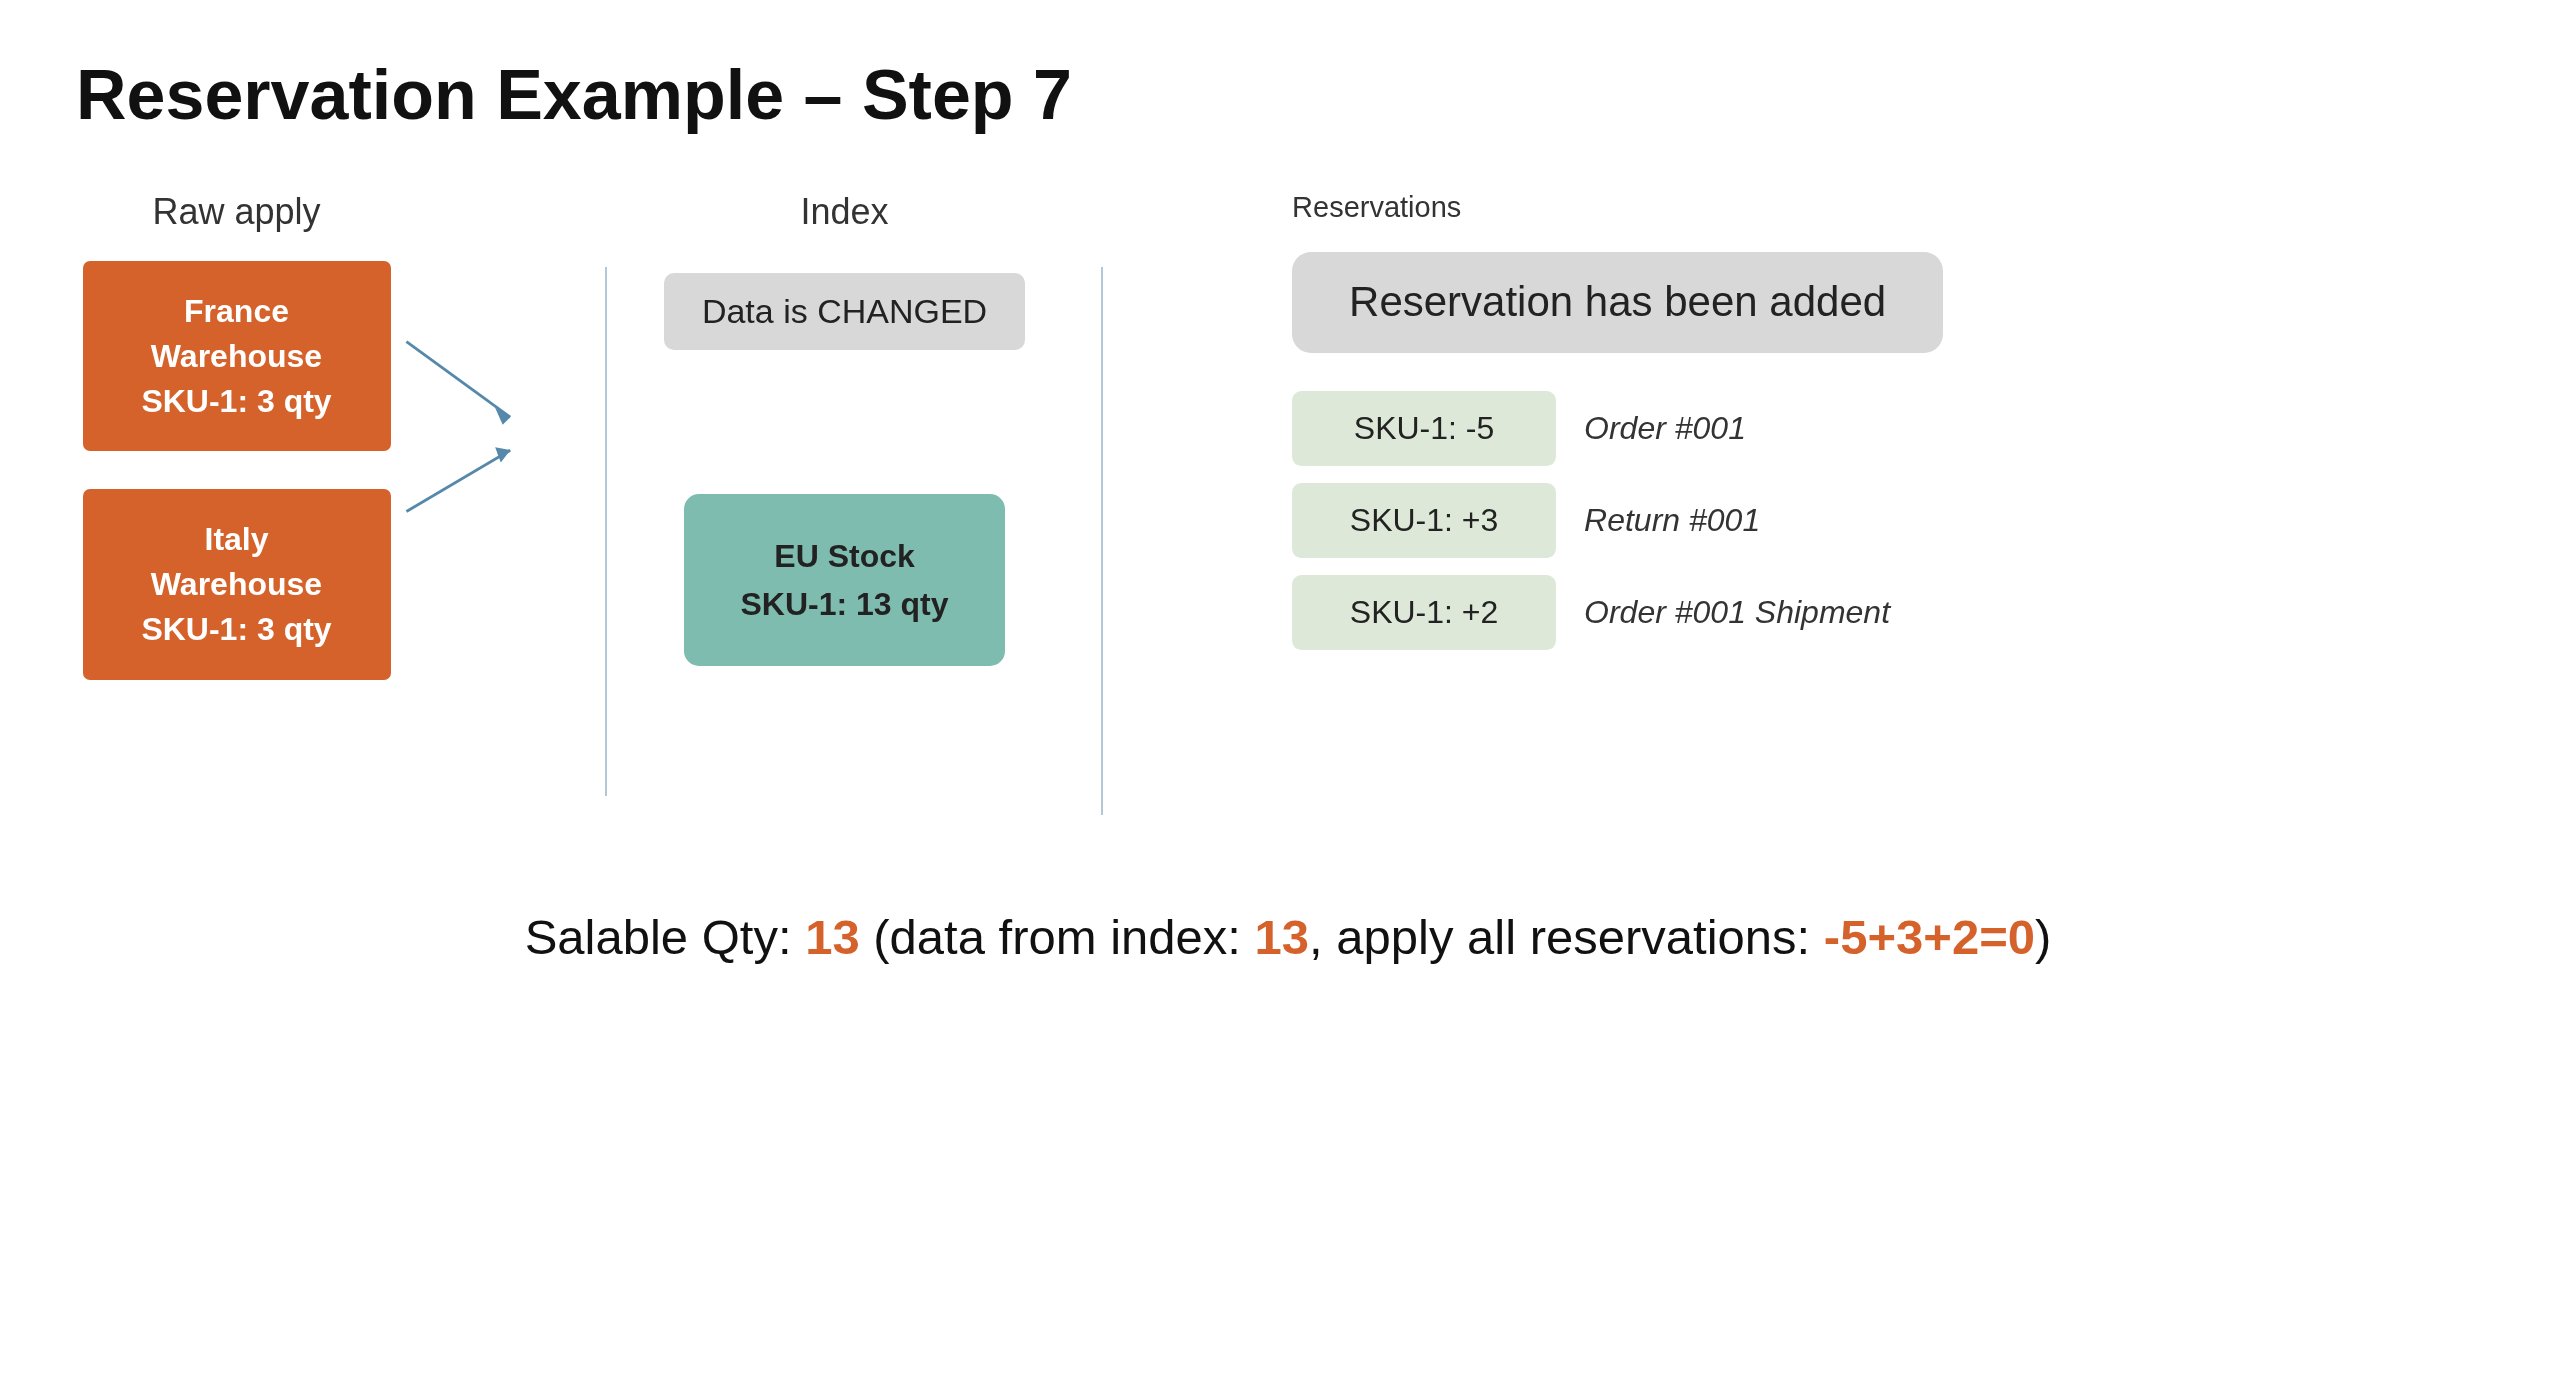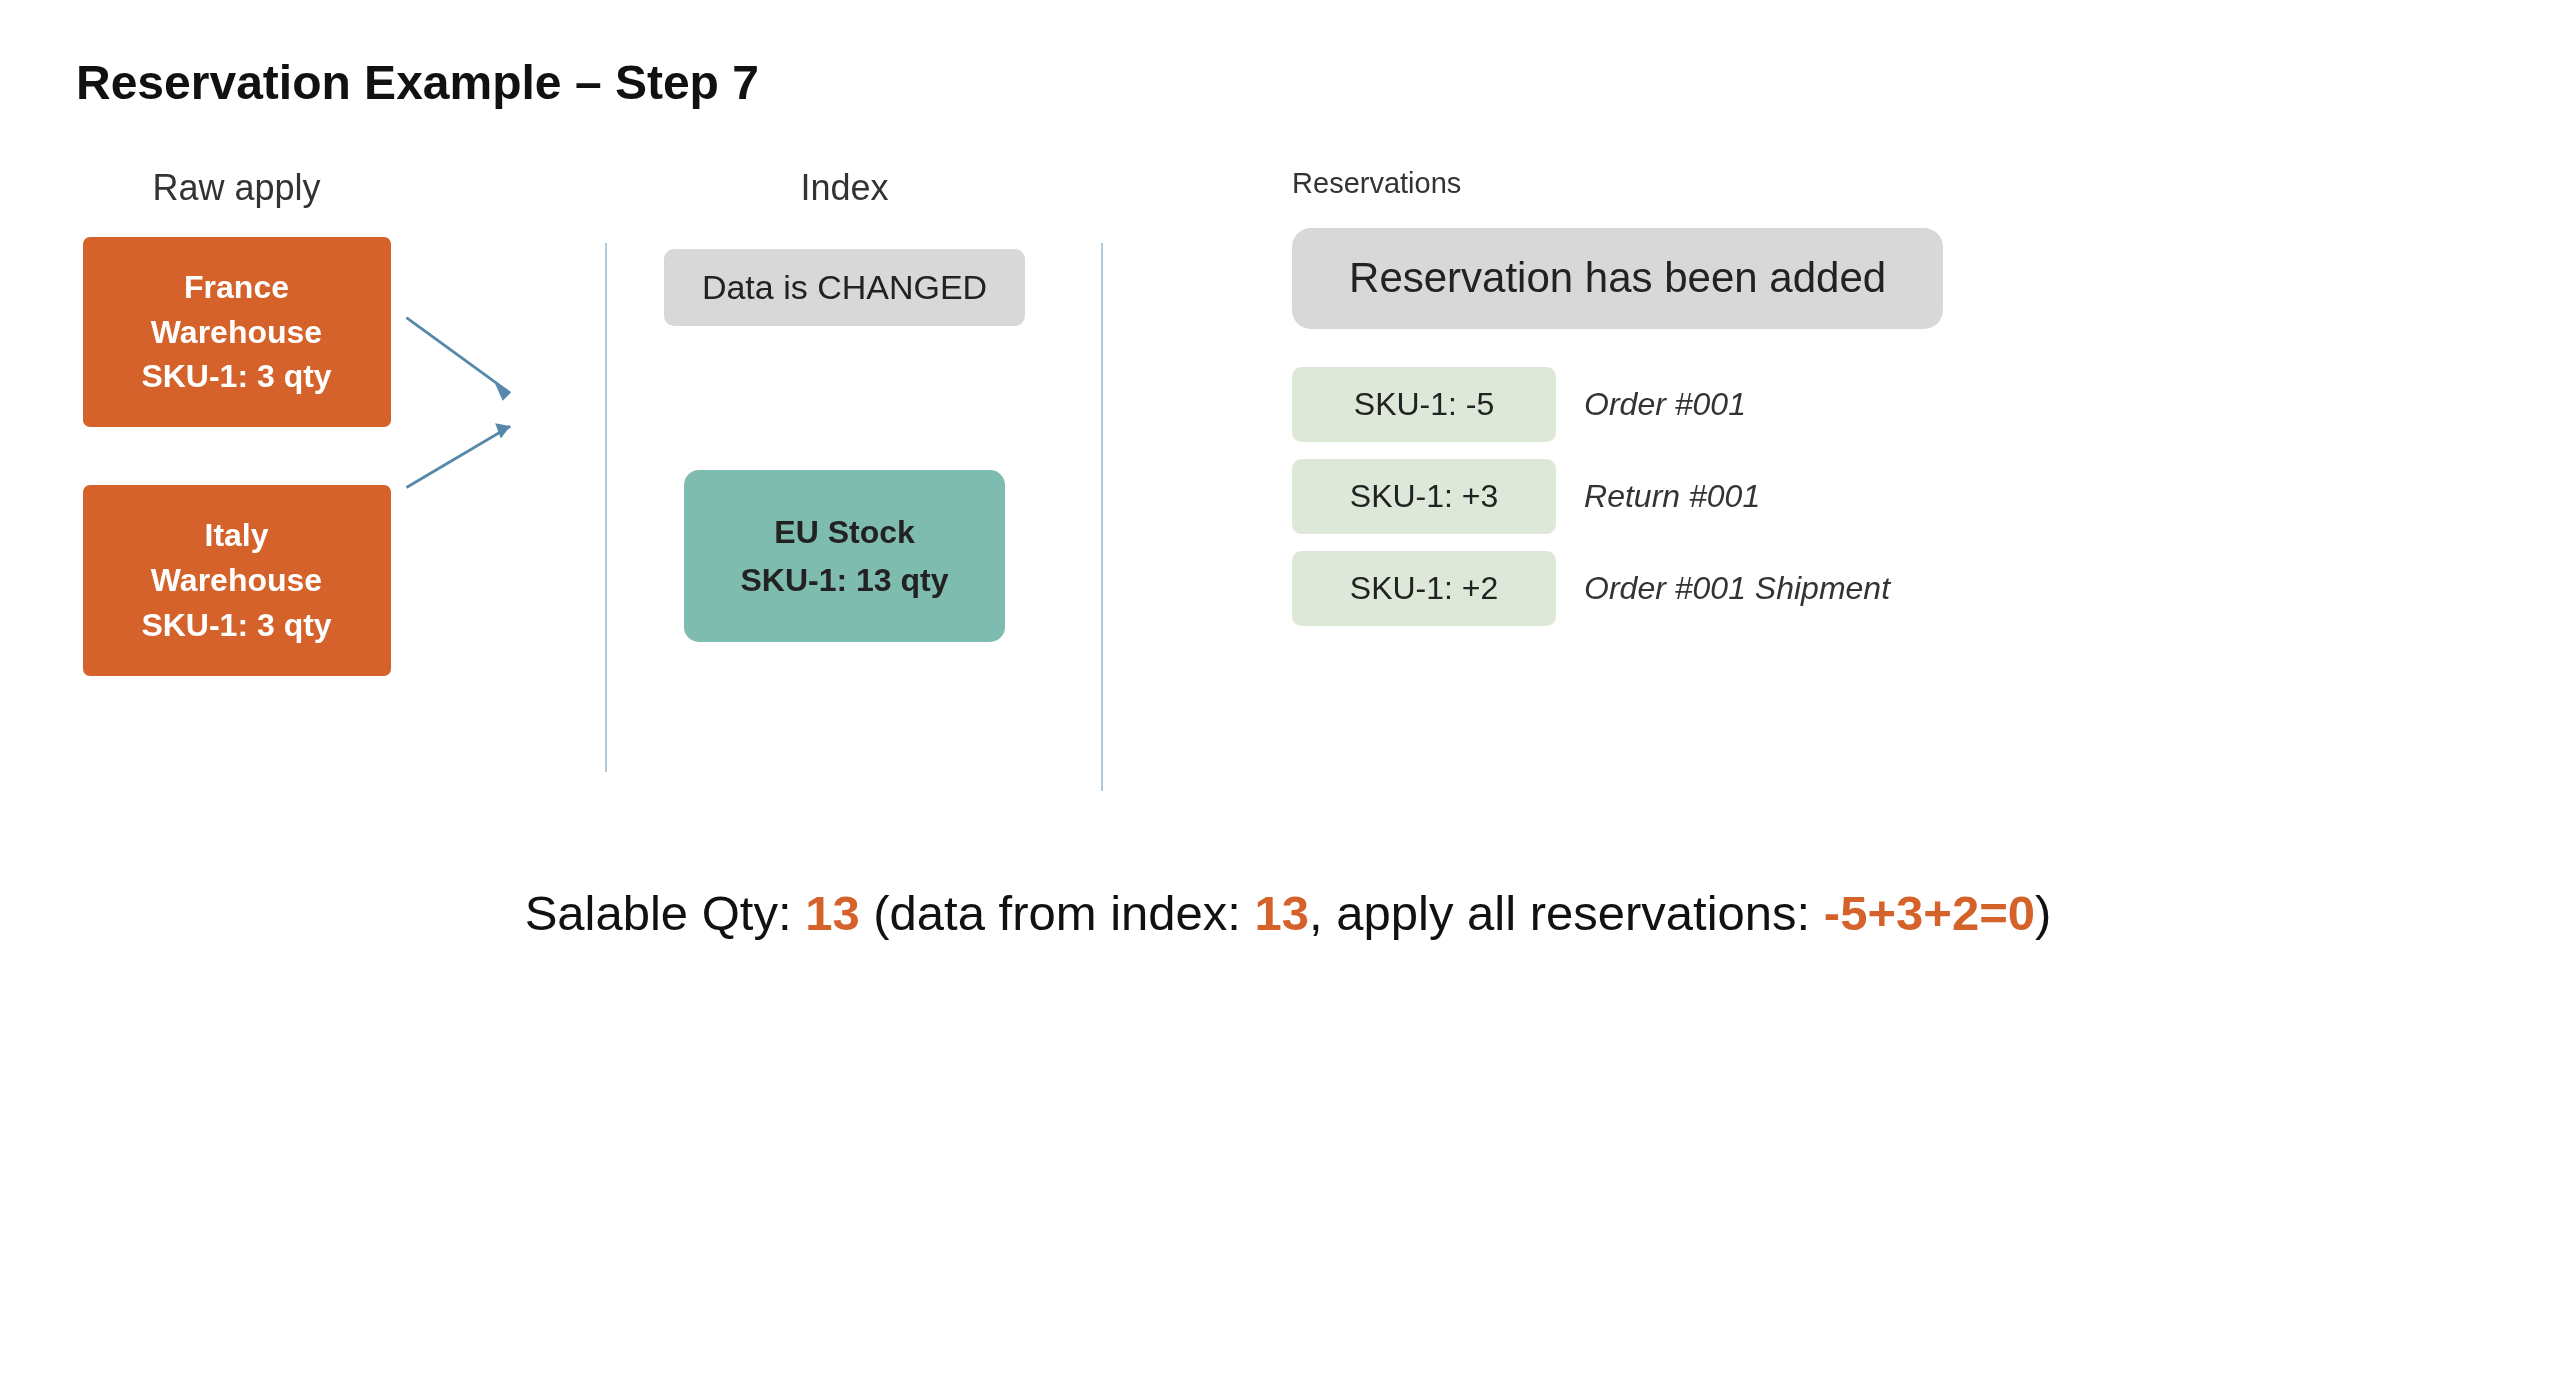--- a/index.html
+++ b/index.html
@@ -6,21 +6,21 @@
 
     body {
       background: #ffffff;
       font-family: 'Arial', 'Helvetica', sans-serif;
       width: 2576px;
       min-height: 1384px;
       padding: 57px 76px;
     }
 
     .page-title {
-      font-size: 48px;
+      font-size: 70px;
       font-weight: 900;
       color: #111111;
       margin-bottom: 57px;
       line-height: 1.1;
     }
 
     .raw-data-col {
       display: flex;
       flex-direction: column;
       align-items: center;
@@ -38,21 +38,21 @@
     .warehouse-box {
       background: #d4622a;
       color: #ffffff;
       border-radius: 7px;
       padding: 28px 38px;
       text-align: center;
       font-size: 32px;
       font-weight: 600;
       line-height: 1.4;
       width: 308px;
-      margin-bottom: 58px;
+      margin-bottom: 38px;
     }
 
     .vertical-divider {
       width: 1.9px;
       background: #b0c8d8;
       margin: 0 57px;
       align-self: stretch;
       min-height: 529px;
       margin-top: 76px;
     }

